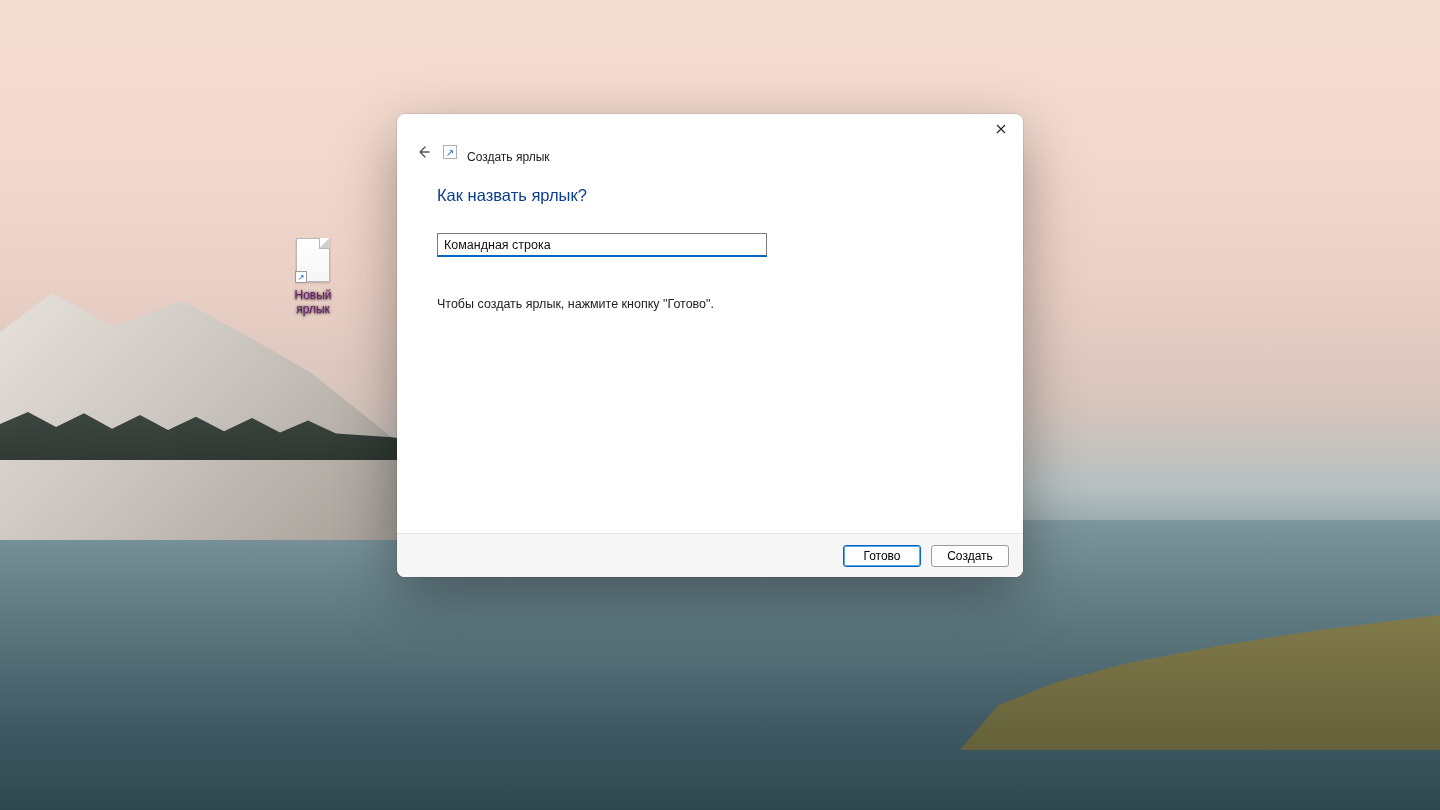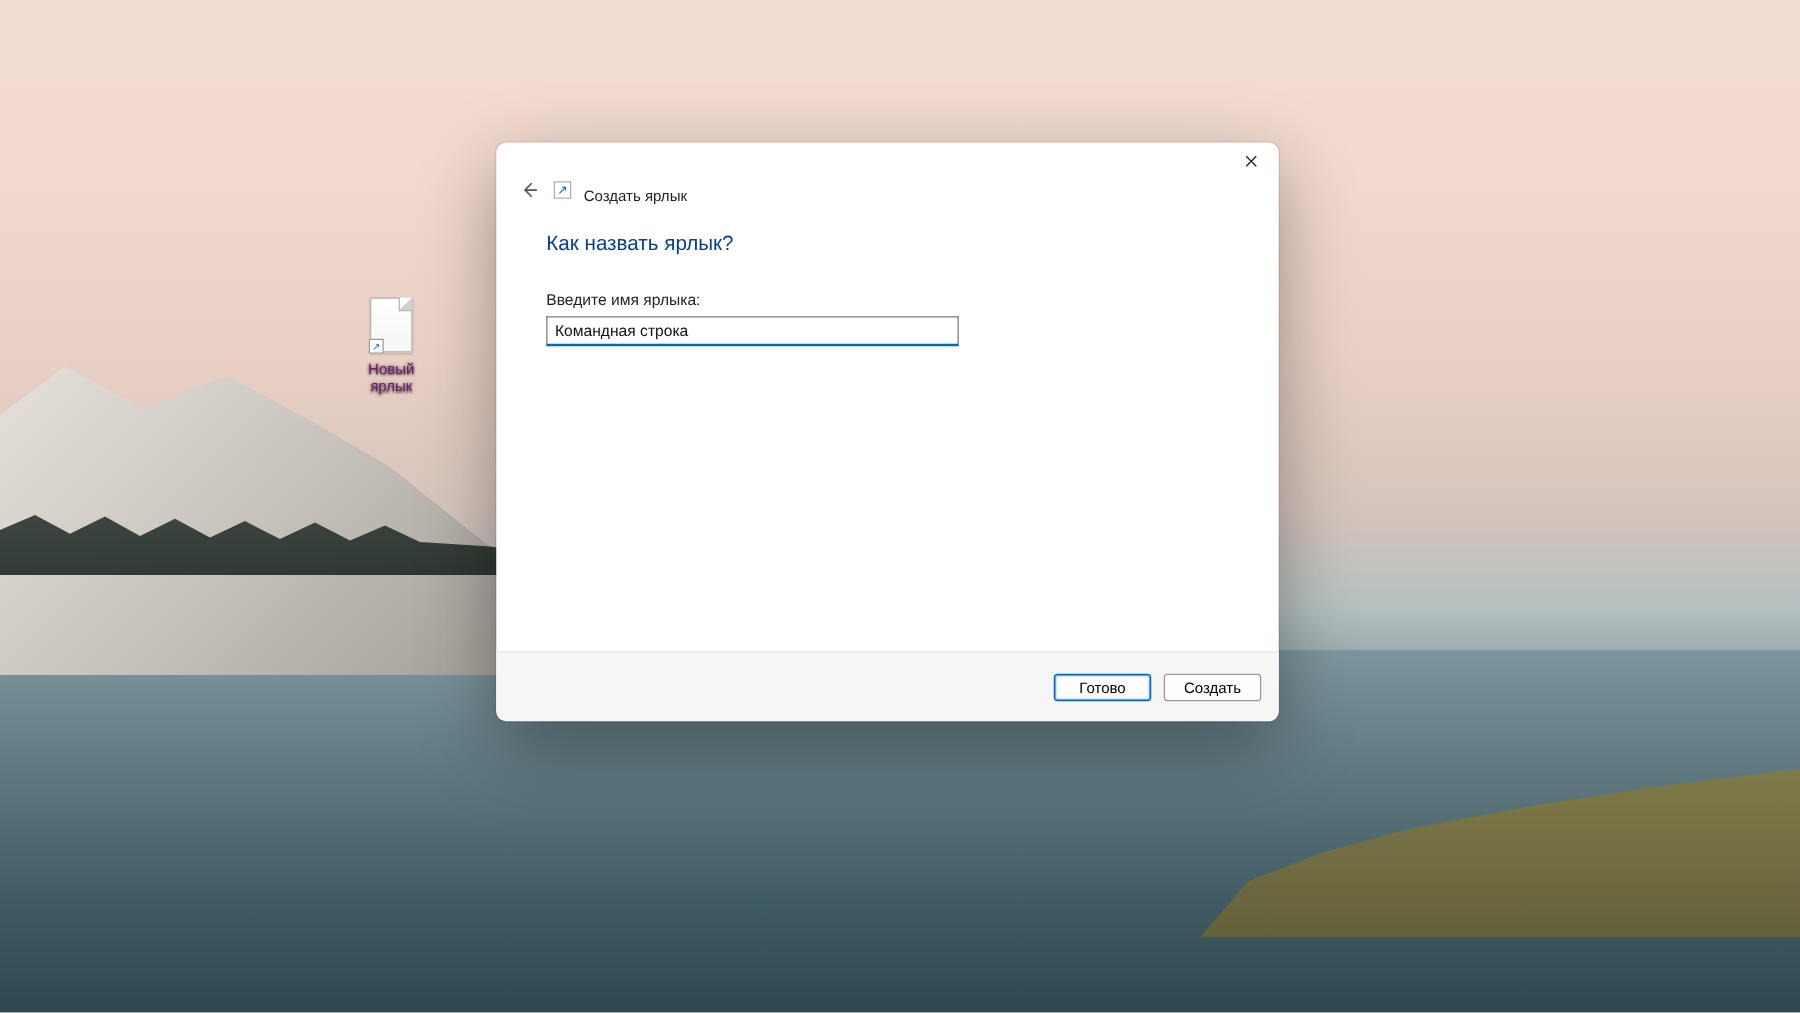--- a/index.html
+++ b/index.html
@@ -114,21 +114,21 @@
   .input-label{ font-size:12.5px; color:#222; margin-bottom:6px; display:block; }
   .name-input{
     width:330px; height:24px; padding:3px 6px;
     font-size:12.5px; font-family:inherit; color:#111;
     border:1px solid #7a7a7a; outline:none;
     border-bottom:2px solid #0067c0;
   }
   .hint-text{ font-size:12.5px; color:#222; margin-top:40px; }
 
   .dialog-footer{
-    height:56px; border-top:1px solid #e4e4e4; background:#f6f6f6;
+    height:44px; border-top:1px solid #e4e4e4; background:#f6f6f6;
     display:flex; align-items:center; justify-content:flex-end; gap:10px; padding:0 14px;
   }
   .dlg-btn{
     min-width:78px; height:22px; padding:0 12px;
     font-size:12px; font-family:inherit;
     background:#fdfdfd; border:1px solid #9a9a9a; border-radius:3px; cursor:pointer;
   }
   .dlg-btn.primary{
     border:1px solid #0067c0; box-shadow: inset 0 0 0 1px #62a7e6;
   }
@@ -164,21 +164,21 @@
       <svg width="14" height="14" viewBox="0 0 14 14">
           <path d="M9 2 L4 7 L9 12 M4 7 H13" stroke="#555" stroke-width="1.4" fill="none" stroke-linecap="round" stroke-linejoin="round"></path>
         </svg>
     </button>
     <span class="wizard-mini-icon">↗</span>
     <span class="dialog-header-title">Создать ярлык</span>
   </div>
 
   <div class="dialog-body">
     <h1 class="page-heading">Как назвать ярлык?</h1>
-    <label class="input-label">Введите имя ярлыка:</label>
     <input class="name-input" type="text" value="Командная строка" style="">
+    <p class="hint-text">Чтобы создать ярлык, нажмите кнопку "Готово".</p>
   </div>
 
   <div class="dialog-footer">
     <button class="dlg-btn primary">Готово</button>
     <button class="dlg-btn">Создать</button>
   </div>
 </div>
 
 </body></html>

